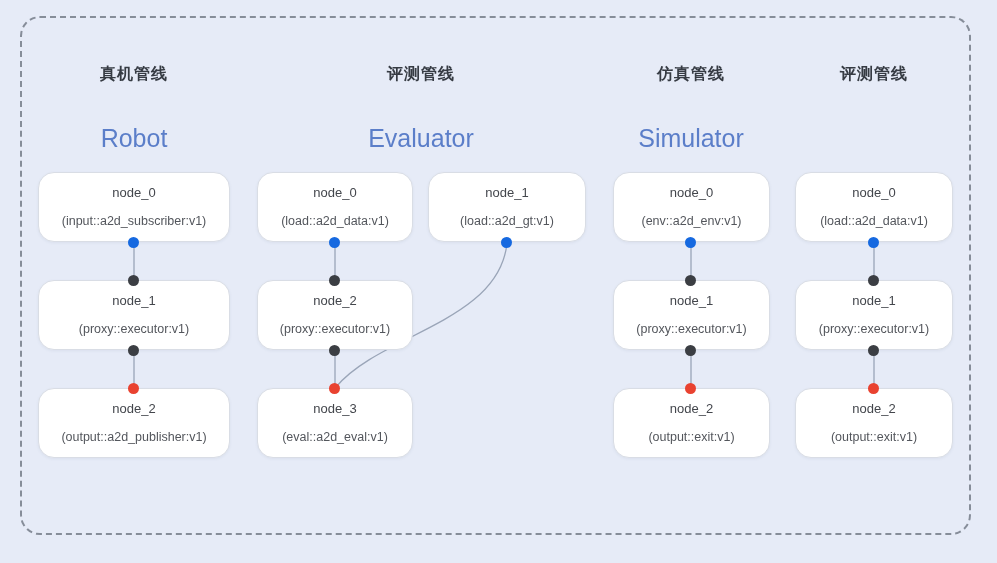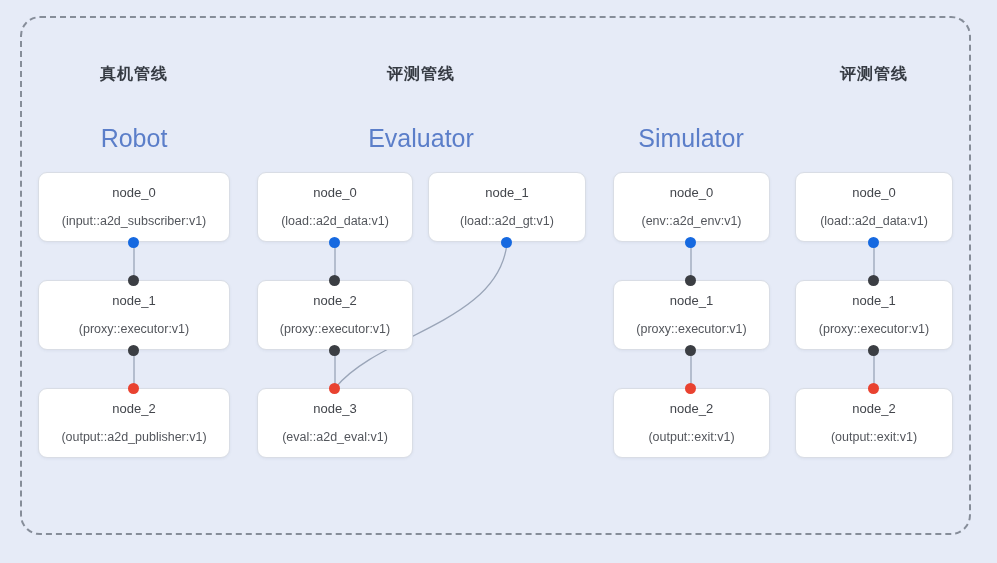--- a/index.html
+++ b/index.html
@@ -47,21 +47,21 @@
     font-weight: 400;
     color: #5b7ec9;
     z-index: 2;
   }
   .node-box {
     position: absolute;
     height: 70px;
     box-sizing: border-box;
     background: #ffffff;
     border: 1px solid #d9dde5;
-    border-radius: 9px;
+    border-radius: 16px;
     box-shadow: 0 1px 3px rgba(60,80,120,0.07);
     display: flex;
     flex-direction: column;
     align-items: center;
     justify-content: center;
     gap: 3px;
     z-index: 2;
   }
   .node-name {
     font-size: 13px;
@@ -100,20 +100,21 @@
       <path d="M507,243 C499,322 380,334 336,387"></path>
       <path d="M691,242 L691,280"></path>
       <path d="M691,350 L691,388"></path>
       <path d="M874,242 L874,280"></path>
       <path d="M874,350 L874,388"></path>
     </g>
   </svg>
 
   <div class="title-zh" style="left:34px">真机管线</div>
   <div class="title-zh" style="left:321px">评测管线</div>
+  <div class="title-zh" style="left:591px">仿真管线</div>
   <div class="title-zh" style="left:774px">评测管线</div>
 
   <div class="title-en" style="left:34px">Robot</div>
   <div class="title-en" style="left:321px">Evaluator</div>
   <div class="title-en" style="left:591px">Simulator</div>
 
   <div class="node-box" style="left:38px;top:172px;width:192px">
     <span class="node-name">node_0</span>
     <span class="node-type">(input::a2d_subscriber:v1)</span>
   </div>

